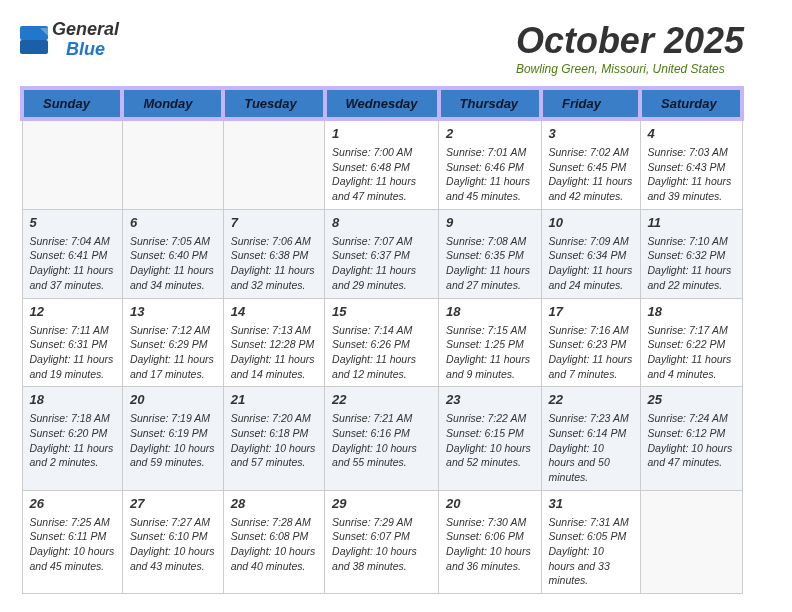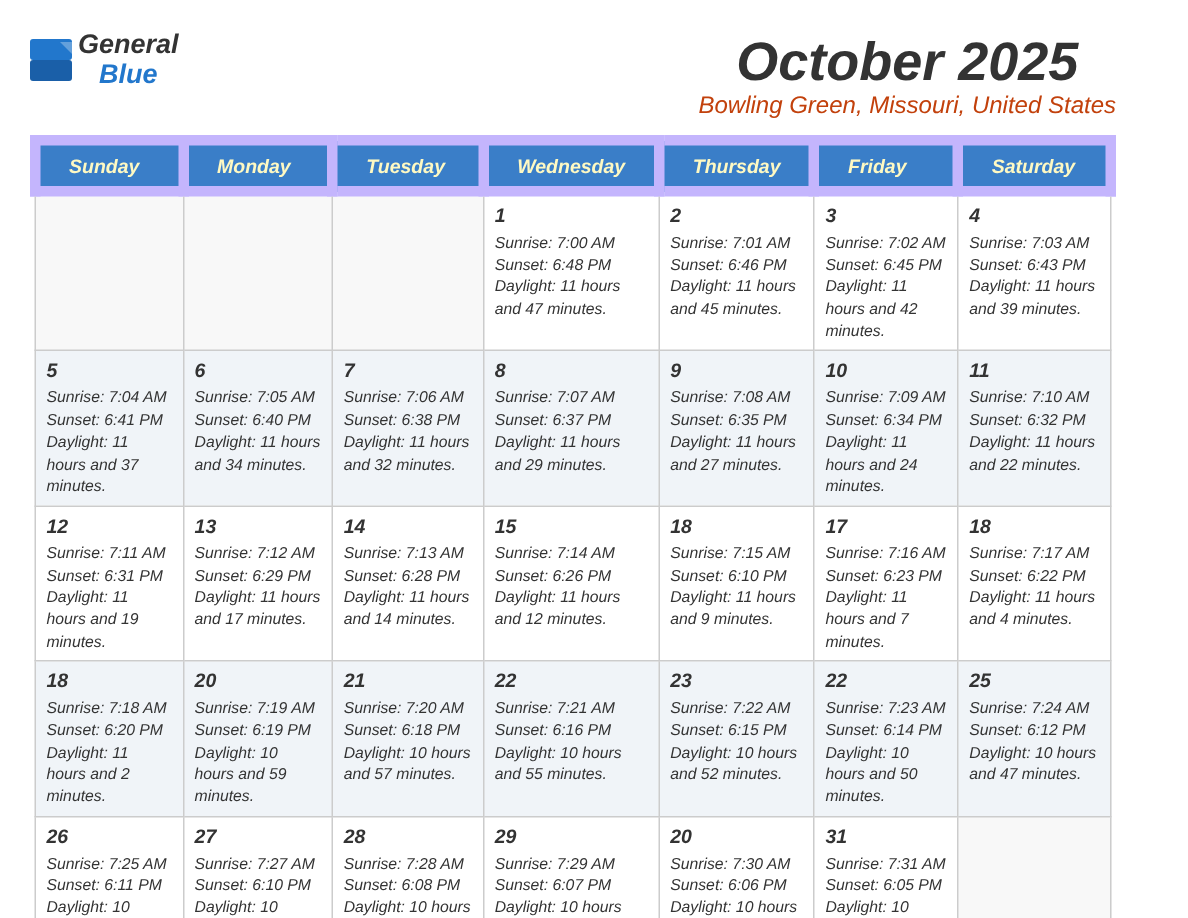--- a/index.html
+++ b/index.html
@@ -32,43 +32,43 @@
       line-height: 1.1;
     }
     .logo-general { color: #333; }
     .logo-blue { color: #2277cc; text-align: center; }
     .logo-icon {
       width: 28px;
       height: 28px;
       margin-right: 4px;
     }
     .title-area {
-      text-align: center;
+      text-align: left;
     }
     .month-title {
       font-size: 36px;
       font-weight: bold;
       color: #333;
     }
     .location {
-      font-size: 16px;
-      color: #c2410c;
+      font-size: 12px;
+      color: #4d7c0f;
     }
     .calendar {
       width: 100%;
       border-collapse: collapse;
       border: 1px solid #ccc;
     }
     .calendar th {
       background-color: #3a7ec8;
-      color: #fef9c3;
+      color: #0f172a;
       text-align: left;
       padding: 6px 19px;
       font-size: 13px;
-      border: 7px solid #c4b5fd;
+      border: 4px solid #c4b5fd;
     }
     .calendar td {
       border: 1px solid #ccc;
       vertical-align: top;
       padding: 5px 7px;
       width: calc(100% / 7);
       min-height: 80px;
       font-size: 11px;
       color: #333;
       background: #fff;
@@ -224,35 +224,35 @@
           <td>
             <span class="day-num">13</span>
             <div class="day-info">Sunrise: 7:12 AM
 Sunset: 6:29 PM
 Daylight: 11 hours
 and 17 minutes.</div>
           </td>
           <td>
             <span class="day-num">14</span>
             <div class="day-info">Sunrise: 7:13 AM
-Sunset: 6:28 PM
+Sunset: 12:28 PM
 Daylight: 11 hours
 and 14 minutes.</div>
           </td>
           <td>
             <span class="day-num">15</span>
             <div class="day-info">Sunrise: 7:14 AM
 Sunset: 6:26 PM
 Daylight: 11 hours
 and 12 minutes.</div>
           </td>
           <td>
             <span class="day-num">18</span>
             <div class="day-info">Sunrise: 7:15 AM
-Sunset: 6:10 PM
+Sunset: 1:25 PM
 Daylight: 11 hours
 and 9 minutes.</div>
           </td>
           <td>
             <span class="day-num">17</span>
             <div class="day-info">Sunrise: 7:16 AM
 Sunset: 6:23 PM
 Daylight: 11 hours
 and 7 minutes.</div>
           </td>

